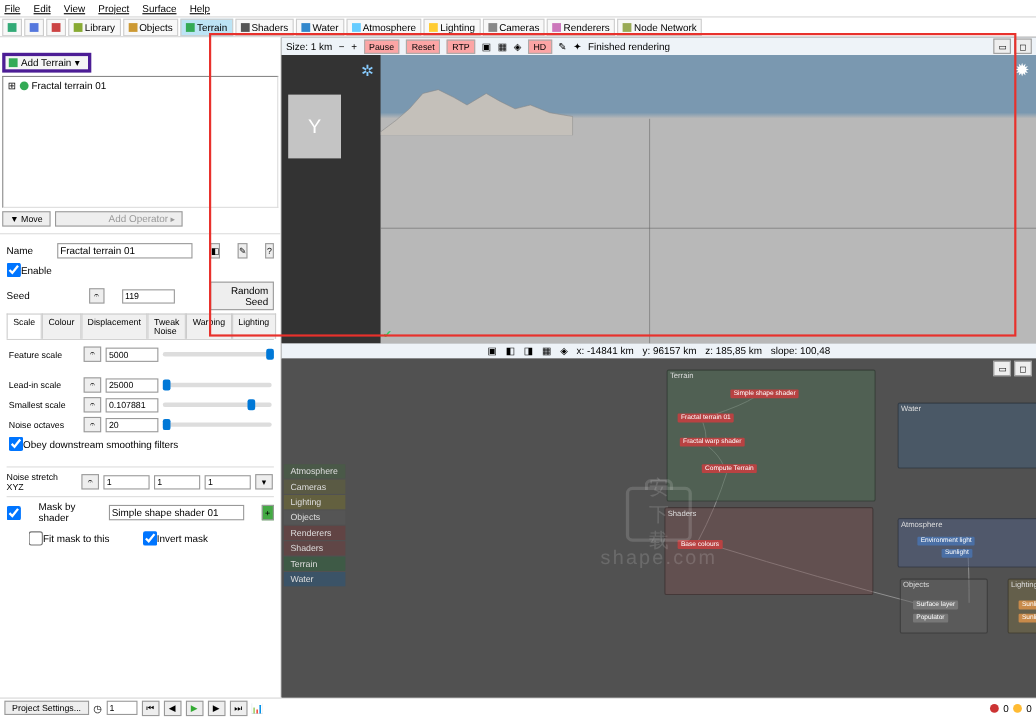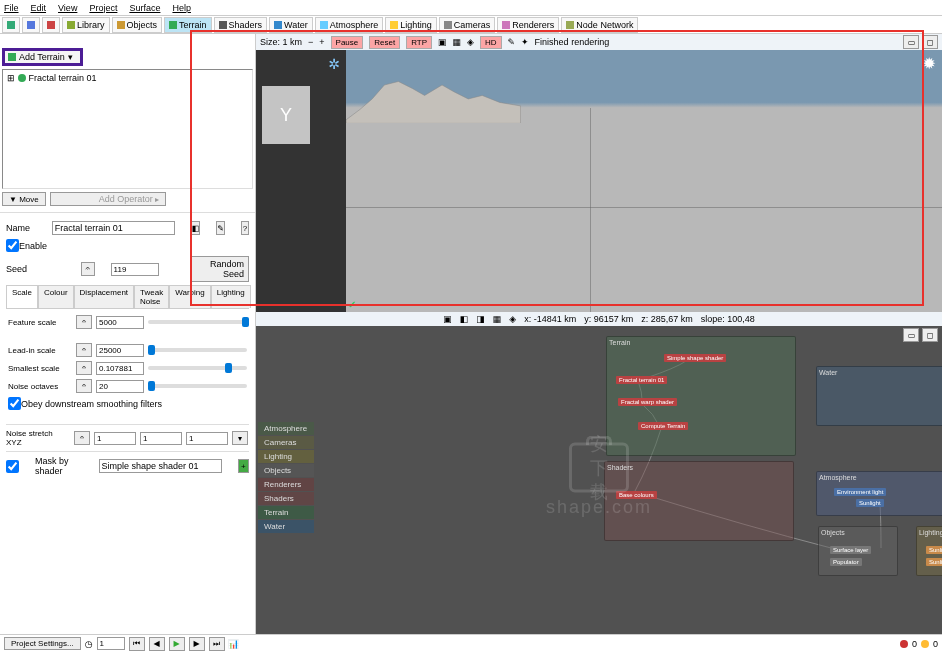--- a/index.html
+++ b/index.html
@@ -228,20 +228,30 @@
         <input class="num-input" style="width: 42px;" value="1">
         <button class="small-btn">▾</button>
       </div>
       <div class="divider"></div>
       <div class="prop-row">
         <input type="checkbox" checked="" style="">
         <span style="width:70px">Mask by shader</span>
         <input class="prop-input" value="Simple shape shader 01" style="">
         <button class="small-btn" style="background:#4a4">+</button>
       </div>
+      <div class="prop-row" style="padding-left:20px;gap:30px">
+        <label class="chk">
+            <input type="checkbox" style="">
+            <span>Fit mask to this</span>
+          </label>
+        <label class="chk">
+            <input type="checkbox" checked="" style="">
+            <span>Invert mask</span>
+          </label>
+      </div>
     </div>
   </div>
 
   <div class="right-panel">
     <div class="render-bar">
       <span>Size: 1 km</span>
       <span>−</span>
       <span>+</span>
       <button class="render-btn">Pause</button>
       <button class="render-btn">Reset</button>
@@ -276,21 +286,21 @@
       </div>
     </div>
     <div class="coord-bar">
       <span>▣</span>
       <span>◧</span>
       <span>◨</span>
       <span>▦</span>
       <span>◈</span>
       <span>x: -14841 km</span>
       <span>y: 96157 km</span>
-      <span>z: 285,67 km</span>
+      <span>z: 185,85 km</span>
       <span>slope: 100,48</span>
     </div>
     <div class="node-panel">
       <div class="watermark">
         <div class="logo-box">
             <div class="logo-bag"></div>
             <div style="position:absolute;top:50%;left:50%;transform:translate(-50%,-50%)" class="an">安下载</div>
           </div>
         <div class="url">shape.com</div>
       </div>

